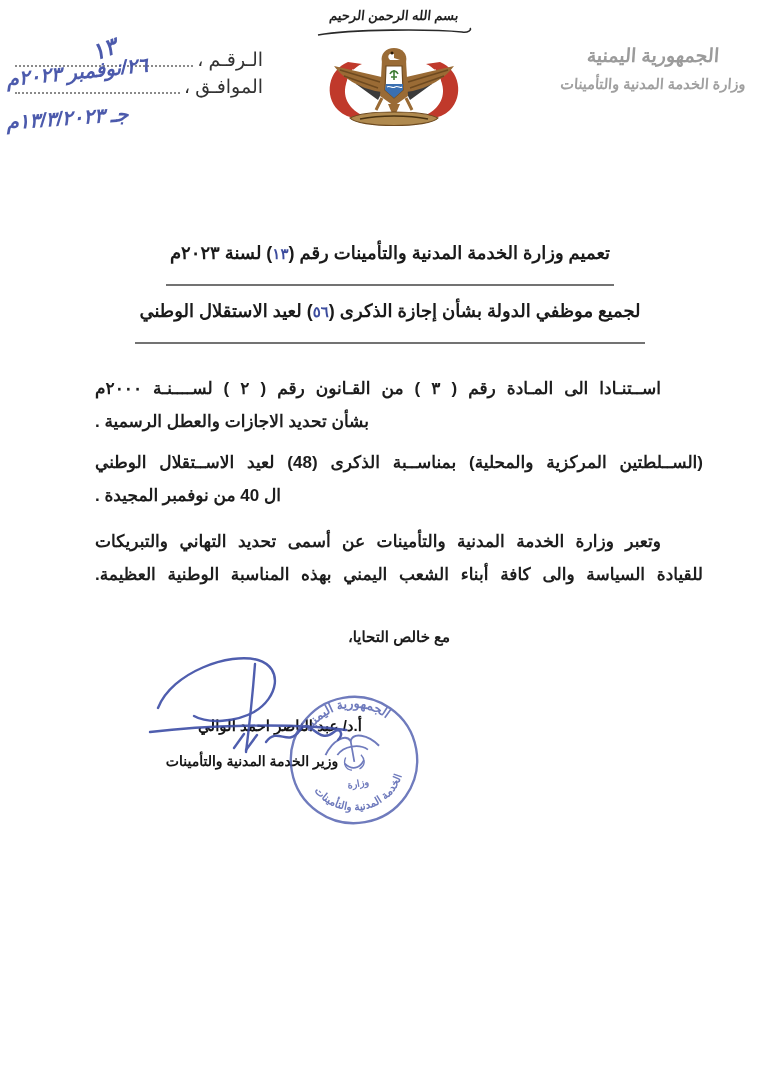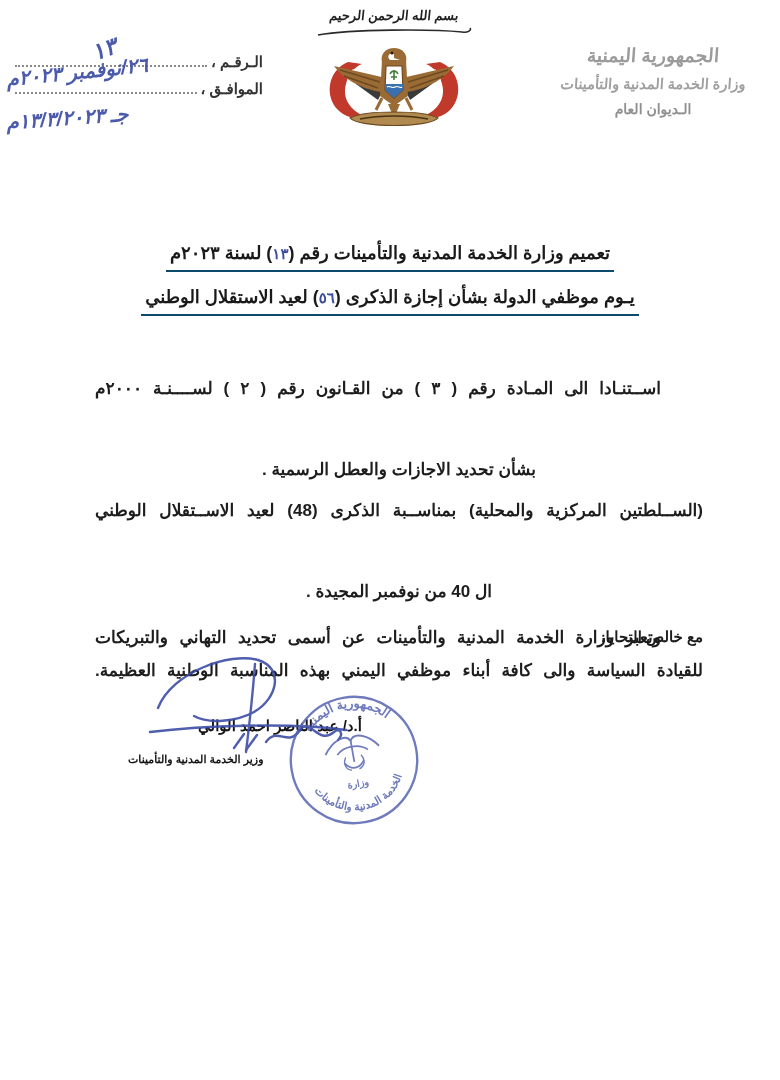--- a/index.html
+++ b/index.html
@@ -6,57 +6,57 @@
   html,body { background:#e8e8e8; }
   .page {
     position:relative; width:780px; height:1080px; margin:0 auto;
     background:#ffffff; overflow:hidden;
     font-family:"Liberation Sans", sans-serif;
     color:#1f1f1f;
   }
   
   .ref-fields { position:absolute; top:44px; left:15px; width:248px; direction:rtl; }
   .ref-row { display:flex; align-items:flex-end; height:27px; direction:rtl; }
-  .ref-label { font-size:15px; font-weight:700; color:#333; white-space:nowrap; padding-left:4px; }
+  .ref-label { font-size:19px; font-weight:400; color:#333; white-space:nowrap; padding-left:4px; }
   .ref-dots { flex:1; border-bottom:2px dotted #8a8a8a; margin-bottom:4px; }
   .hw { position:absolute; color:#3d4da6; font-weight:700; font-style:italic; direction:rtl; white-space:nowrap; opacity:.92; }
   .hw1 { top:36px; left:92px; font-size:23px; transform:rotate(-20deg); }
   .hw2 { top:60px; left:6px; font-size:20px; transform:rotate(-6deg); letter-spacing:1px; }
   .hw3 { top:106px; left:6px; font-size:20px; transform:rotate(-4deg); letter-spacing:1px; }
   
   .bismillah { position:absolute; top:8px; left:316px; width:156px; text-align:center;
     font-size:13px; font-weight:700; color:#222; transform:skewX(-6deg); }
   .bismillah-swash { position:absolute; top:26px; left:312px; }
   .emblem { position:absolute; top:40px; left:320px; }
   
   .hdr-right { position:absolute; top:44px; right:8px; width:238px; text-align:center; direction:rtl; }
   .hdr-right .l1 { font-size:19px; font-weight:700; color:#9b9b9b; transform:skewX(-4deg); margin-bottom:9px; }
   .hdr-right .l2 { font-size:14.5px; font-weight:700; color:#a0a0a0; transform:skewX(-4deg); margin-bottom:9px; }
   .hdr-right .l3 { font-size:14px; font-weight:700; color:#8f8f8f; }
   
   .titles { position:absolute; top:242px; left:40px; right:40px; text-align:center; direction:rtl; }
   .title-line { display:inline-block; font-size:18px; font-weight:700; color:#1a1a1a;
-    border-bottom:2px solid #0c4a6e; padding:0 4px 6px; white-space:nowrap; }
+    border-bottom:2px solid #737373; padding:0 4px 20px; white-space:nowrap; }
   .title-line + .title-line-gap { display:block; height:14px; }
   .blue-num { color:#3c4c9e; font-size:15px; }
   
   .body-text { position:absolute; top:372px; left:95px; right:77px; direction:rtl;
     font-size:17px; font-weight:700; line-height:33px; color:#1d1d1d; }
   .line { display:block; }
   .fill { text-align:justify; text-align-last:justify; }
-  .start { text-align:center;margin-top:48px; }
+  .start { text-align:left; }
   .indent { padding-right:42px; }
   .para-gap-sm { height:8px; } .para-gap-md { height:13px; }
-  .closing { position:absolute; top:628px; left:95px; right:77px; 
+  .closing { position:absolute; top:628px; left:95px; right:77px; text-align:center;
     font-size:15px; font-weight:700; color:#1d1d1d; direction:rtl; }
   
   .sig-name { position:absolute; top:717px; left:175px; width:210px; text-align:center;
     font-size:15px; font-weight:700; color:#151515; direction:rtl; white-space:nowrap; }
-  .sig-title { position:absolute; top:753px; left:128px; width:248px; text-align:left;
-    font-size:11px; font-weight:700; color:#151515; direction:rtl; white-space:nowrap; }
+  .sig-title { position:absolute; top:753px; left:128px; width:248px; text-align:center;
+    font-size:14px; font-weight:700; color:#151515; direction:rtl; white-space:nowrap; }
   .sig-strokes { position:absolute; top:650px; left:138px; }
   .stamp { position:absolute; top:692px; left:286px; width:136px; height:136px;
     transform:rotate(-10deg); opacity:.9; }
 </style>
 </head>
 <body>
 
 <div class="page">
 
   <div class="ref-fields">
@@ -106,38 +106,37 @@
     <path d="M68,64 L74,78 L80,64 Z" fill="#9a6b35"></path>
     <path d="M62,58 L56,70 M86,58 L92,70" stroke="#9a6b35" stroke-width="3"></path>
 
     <path d="M30,78 C45,70 103,70 118,78 C110,88 38,88 30,78 Z" fill="#b08a4f" stroke="#6e4a20" stroke-width="1.2"></path>
     <path d="M40,79 C60,75 88,75 108,79" stroke="#4a3312" stroke-width="1.4" fill="none"></path>
   </svg>
 
   <div class="hdr-right">
     <div class="l1">الجمهورية اليمنية</div>
     <div class="l2">وزارة الخدمة المدنية والتأمينات</div>
-    <div class="l3">الـديوان العام</div>
   </div>
 
   <div class="titles">
     <span class="title-line"><span>تعميم وزارة الخدمة المدنية والتأمينات رقم (</span><span class="blue-num">١٣</span><span>) لسنة ٢٠٢٣م</span></span>
     <span class="title-line-gap"></span>
-    <span class="title-line"><span>يـوم موظفي الدولة بشأن إجازة الذكرى (</span><span class="blue-num">٥٦</span><span>) لعيد الاستقلال الوطني</span></span>
+    <span class="title-line"><span>لجميع موظفي الدولة بشأن إجازة الذكرى (</span><span class="blue-num">٥٦</span><span>) لعيد الاستقلال الوطني</span></span>
   </div>
 
   <div class="body-text">
     <span class="line fill indent">اســتنـادا الى المـادة رقم ( ٣ ) من القـانون رقم ( ٢ ) لســــنـة ٢٠٠٠م</span>
     <span class="line start">بشأن تحديد الاجازات والعطل الرسمية .</span>
     <span class="line para-gap-sm"></span>
     <span class="line fill">(الســلطتين المركزية والمحلية) بمناســبة الذكرى (48) لعيد الاســتقلال الوطني</span>
     <span class="line start">ال 40 من نوفمبر المجيدة .</span>
     <span class="line para-gap-md"></span>
     <span class="line fill indent">وتعبر وزارة الخدمة المدنية والتأمينات عن أسمى تحديد التهاني والتبريكات</span>
-    <span class="line fill">للقيادة السياسة والى كافة أبناء موظفي اليمني بهذه المناسبة الوطنية العظيمة.</span>
+    <span class="line fill">للقيادة السياسة والى كافة أبناء الشعب اليمني بهذه المناسبة الوطنية العظيمة.</span>
   </div>
 
   <div class="closing">مع خالص التحايا،</div>
 
   <div class="sig-name">أ.د/ عبد الناصر احمد الوالي</div>
   <div class="sig-title">وزير الخدمة المدنية والتأمينات</div>
 
   <svg class="sig-strokes" width="225" height="135" viewBox="0 0 225 135">
     <g stroke="#3d4da6" stroke-width="2.4" fill="none" opacity="0.9" stroke-linecap="round">
       <path d="M20,58 C34,22 92,2 120,10 C146,18 140,48 116,62 C98,72 70,74 56,66"></path>

